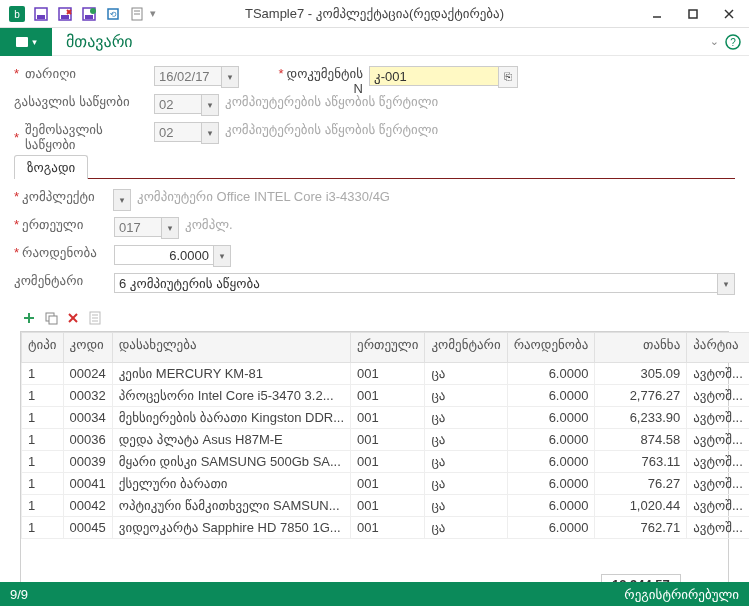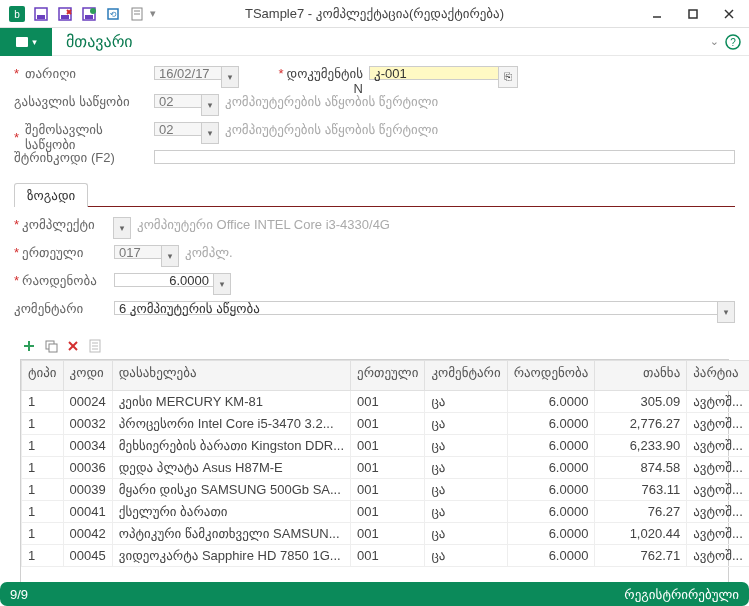--- a/index.html
+++ b/index.html
@@ -18,21 +18,21 @@
   .ribbon-file { width: 52px; height: 28px; background: #0b8a5a; display: flex; align-items: center; justify-content: center; gap: 3px; color: #fff; }
   .ribbon-tab { padding: 0 14px; height: 28px; display: flex; align-items: center; color: #0b7a50; cursor: pointer; font-size: 16px; }
   .ribbon-right { margin-left: auto; display: flex; align-items: center; gap: 6px; padding-right: 8px; }
   .chev-down { color: #888; font-size: 11px; }
 
   
   .content { padding: 10px 14px 6px 14px; }
   .row { display: flex; align-items: flex-start; height: 26px; margin-bottom: 2px; }
   .lbl { width: 140px; color: #666; font-size: 13px; display: flex; align-items: center; gap: 3px; }
   .req::before { content: "*"; color: #d32f2f; margin-right: 3px; }
-  .inp { border: 1px solid #ccc; height: 14px; background: #f6f6f6; padding: 0 4px; font-size: 13px; color: #777; display: flex; align-items: center; }
+  .inp { border: 1px solid #ccc; height: 20px; background: #f6f6f6; padding: 0 4px; font-size: 13px; color: #777; display: flex; align-items: center; }
   .inp.active { background: #fff; color: #333; }
   .inp.highlight { background: #fff9c4; }
   .dd { border: 1px solid #ccc; width: 18px; height: 22px; display: flex; align-items: center; justify-content: center; background: #f0f0f0; font-size: 9px; color: #666; margin-left: -1px; }
   .disabled-text { color: #aaa; font-size: 13px; margin-left: 6px; }
   .doc-label { width: 100px; text-align: right; padding-right: 6px; color: #444; font-size: 13px; }
 
   
   .tabstrip { border-bottom: 1px solid #7f1d1d; margin-top: 6px; display: flex; }
   .tab { border: 1px solid #ccc; border-bottom: none; background: #fff; padding: 4px 12px; font-size: 13px; position: relative; top: 1px; border-radius: 3px 3px 0 0; }
 
@@ -50,21 +50,21 @@
   .table-wrap { border: 1px solid #d0d0d0; margin: 0 6px; }
   table { width: 100%; border-collapse: collapse; font-size: 13px; }
   thead th { background: #f5f5f5; border: 1px solid #e0e0e0; padding: 4px 6px; font-weight: normal; text-align: left; color: #555; vertical-align: top; height: 30px; }
   tbody td { border: 1px solid #eee; padding: 3px 6px; color: #444; height: 20px; white-space: nowrap; overflow: hidden; text-overflow: ellipsis; }
   td.num, th.num { text-align: right; }
   .spacer-row td { height: 32px; border: none; }
   .total-row td { border-top: 1px solid #d0d0d0; height: 22px; }
   .total-box { display: inline-block; border: 1px solid #ccc; padding: 2px 10px; font-weight: bold; color: #333; }
 
   
-  .statusbar { position: absolute; bottom: 0; left: 0; right: 0; height: 24px; background: #0b8a5a; color: #fff; display: flex; align-items: center; padding: 0 10px; font-size: 13px; border-radius: 7px; }
+  .statusbar { position: absolute; bottom: 0; left: 0; right: 0; height: 24px; background: #0b8a5a; color: #fff; display: flex; align-items: center; padding: 0 10px; font-size: 13px; }
   .status-right { margin-left: auto; }
 
   svg { display: block; }
 </style>
 </head>
 <body>
 
 <div class="titlebar">
   <div class="tb-left" style="z-index:2">
     <div class="tb-icon-btn">
@@ -167,24 +167,20 @@
     <div class="disabled-text">კომპიუტერების აწყობის წერტილი</div>
   </div>
 
   <div class="row">
     <div class="lbl req">შემოსავლის საწყობი</div>
     <div class="inp" style="width:48px">02</div>
     <div class="dd">▾</div>
     <div class="disabled-text">კომპიუტერების აწყობის წერტილი</div>
   </div>
 
-  <div class="row">
-    <div class="lbl">შტრიხკოდი (F2)</div>
-    <div class="inp active" style="flex:1"></div>
-  </div>
 
   <div class="tabstrip">
     <div class="tab">ზოგადი</div>
   </div>
 
   <div class="form-section">
     <div class="row">
       <div class="fs-lbl req">კომპლექტი</div>
       <div class="dd">▾</div>
       <div class="disabled-text">კომპიუტერი Office INTEL Core i3-4330/4G</div>

